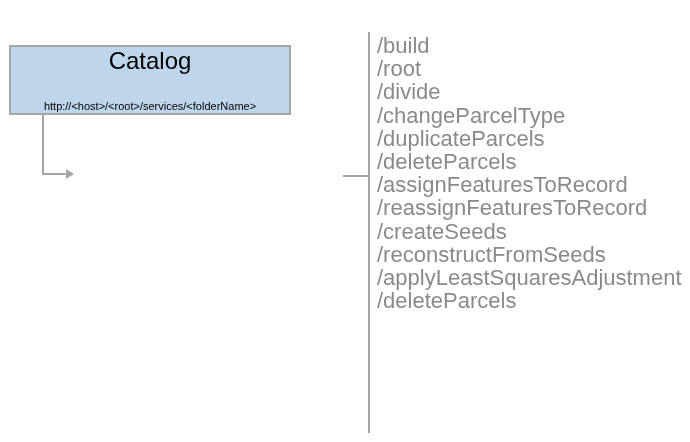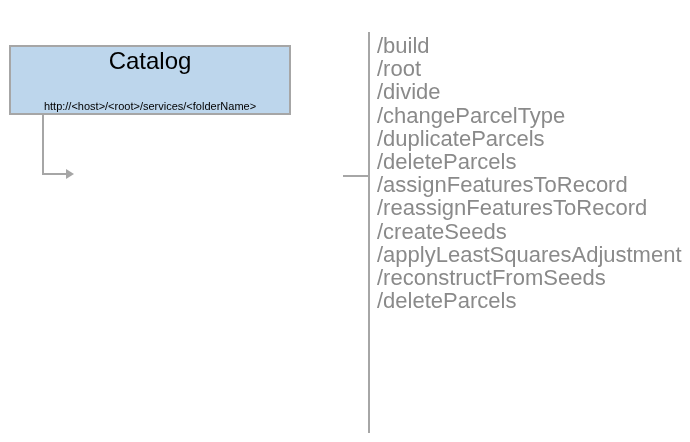--- a/index.html
+++ b/index.html
@@ -92,18 +92,18 @@
   <div class="endpoints">
       <div>/build</div>
       <div>/root</div>
       <div>/divide</div>
       <div>/changeParcelType</div>
       <div>/duplicateParcels</div>
       <div>/deleteParcels</div>
       <div>/assignFeaturesToRecord</div>
       <div>/reassignFeaturesToRecord</div>
       <div>/createSeeds</div>
+      <div>/reconstructFromSeeds</div>
       <div>/applyLeastSquaresAdjustment</div>
-      <div>/reconstructFromSeeds</div>
       <div>/deleteParcels</div>
     </div>
 
 </div>
 
 </body></html>

